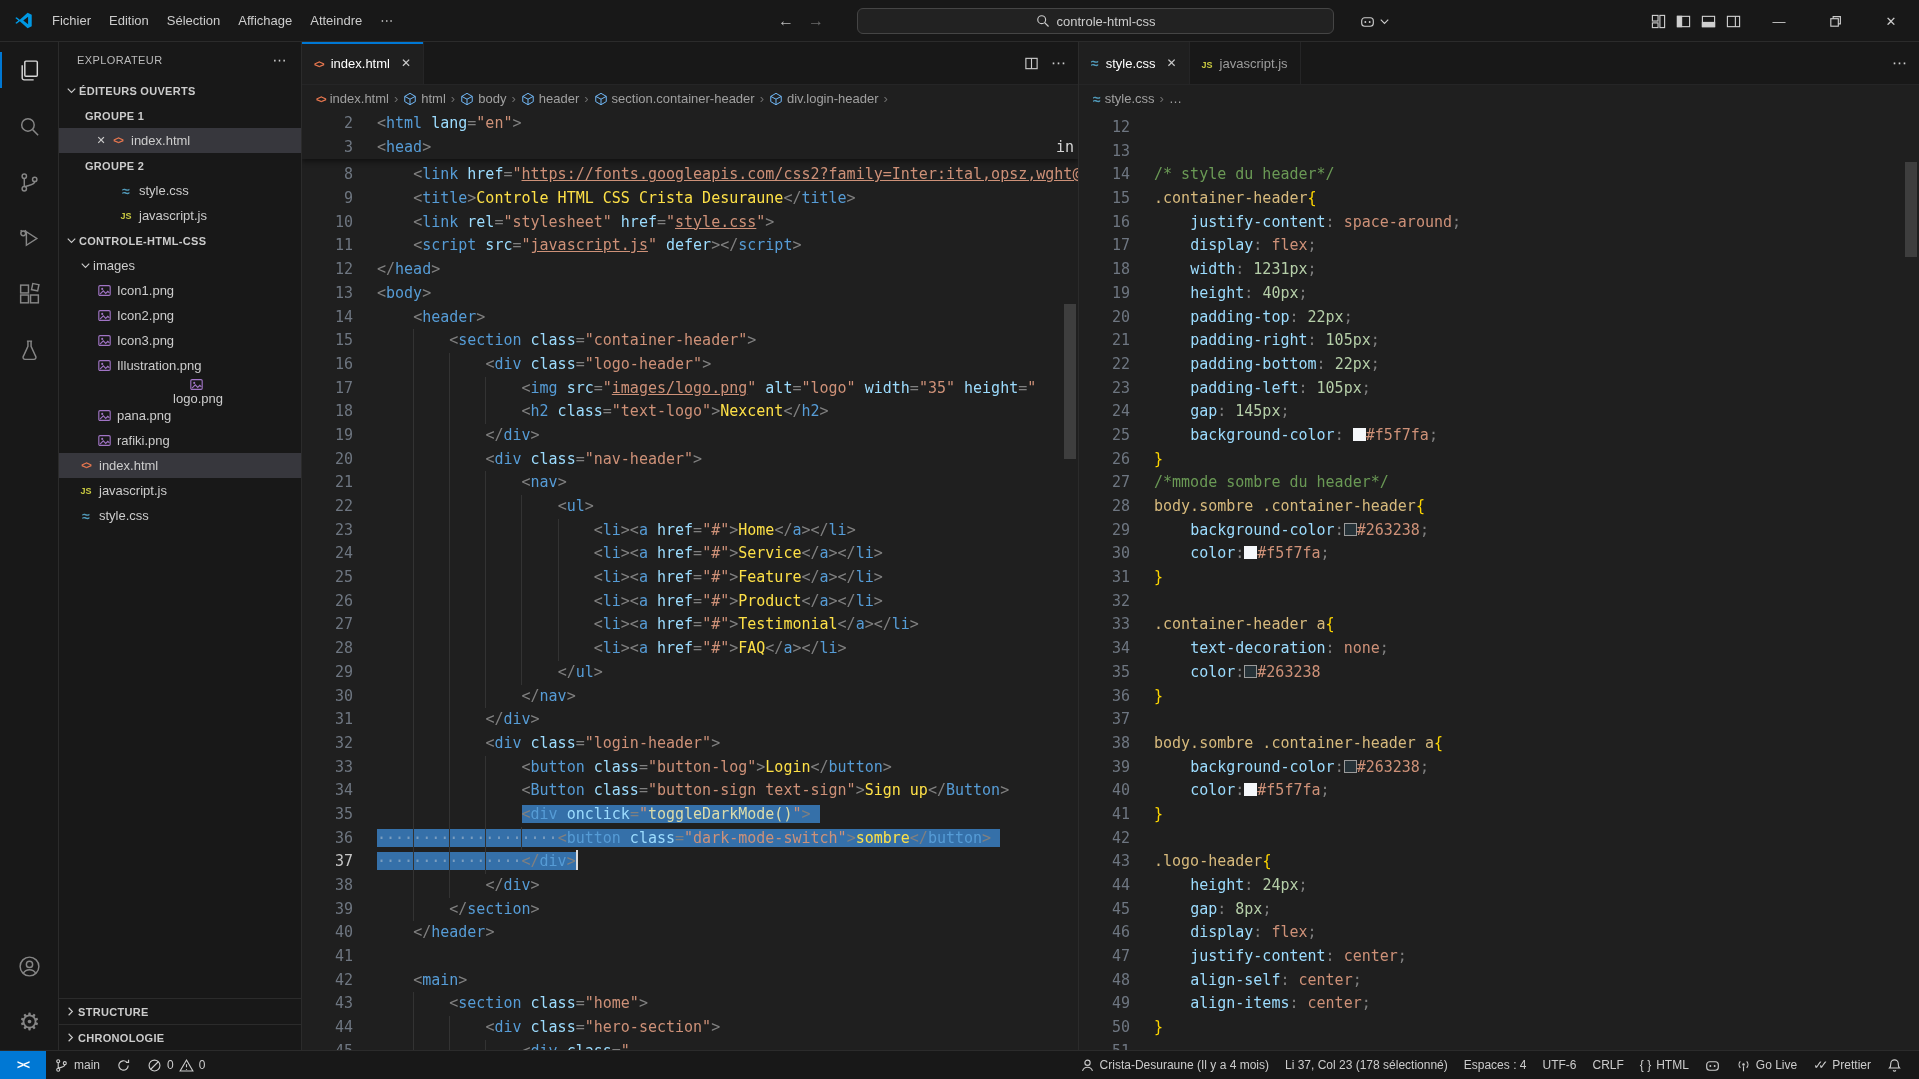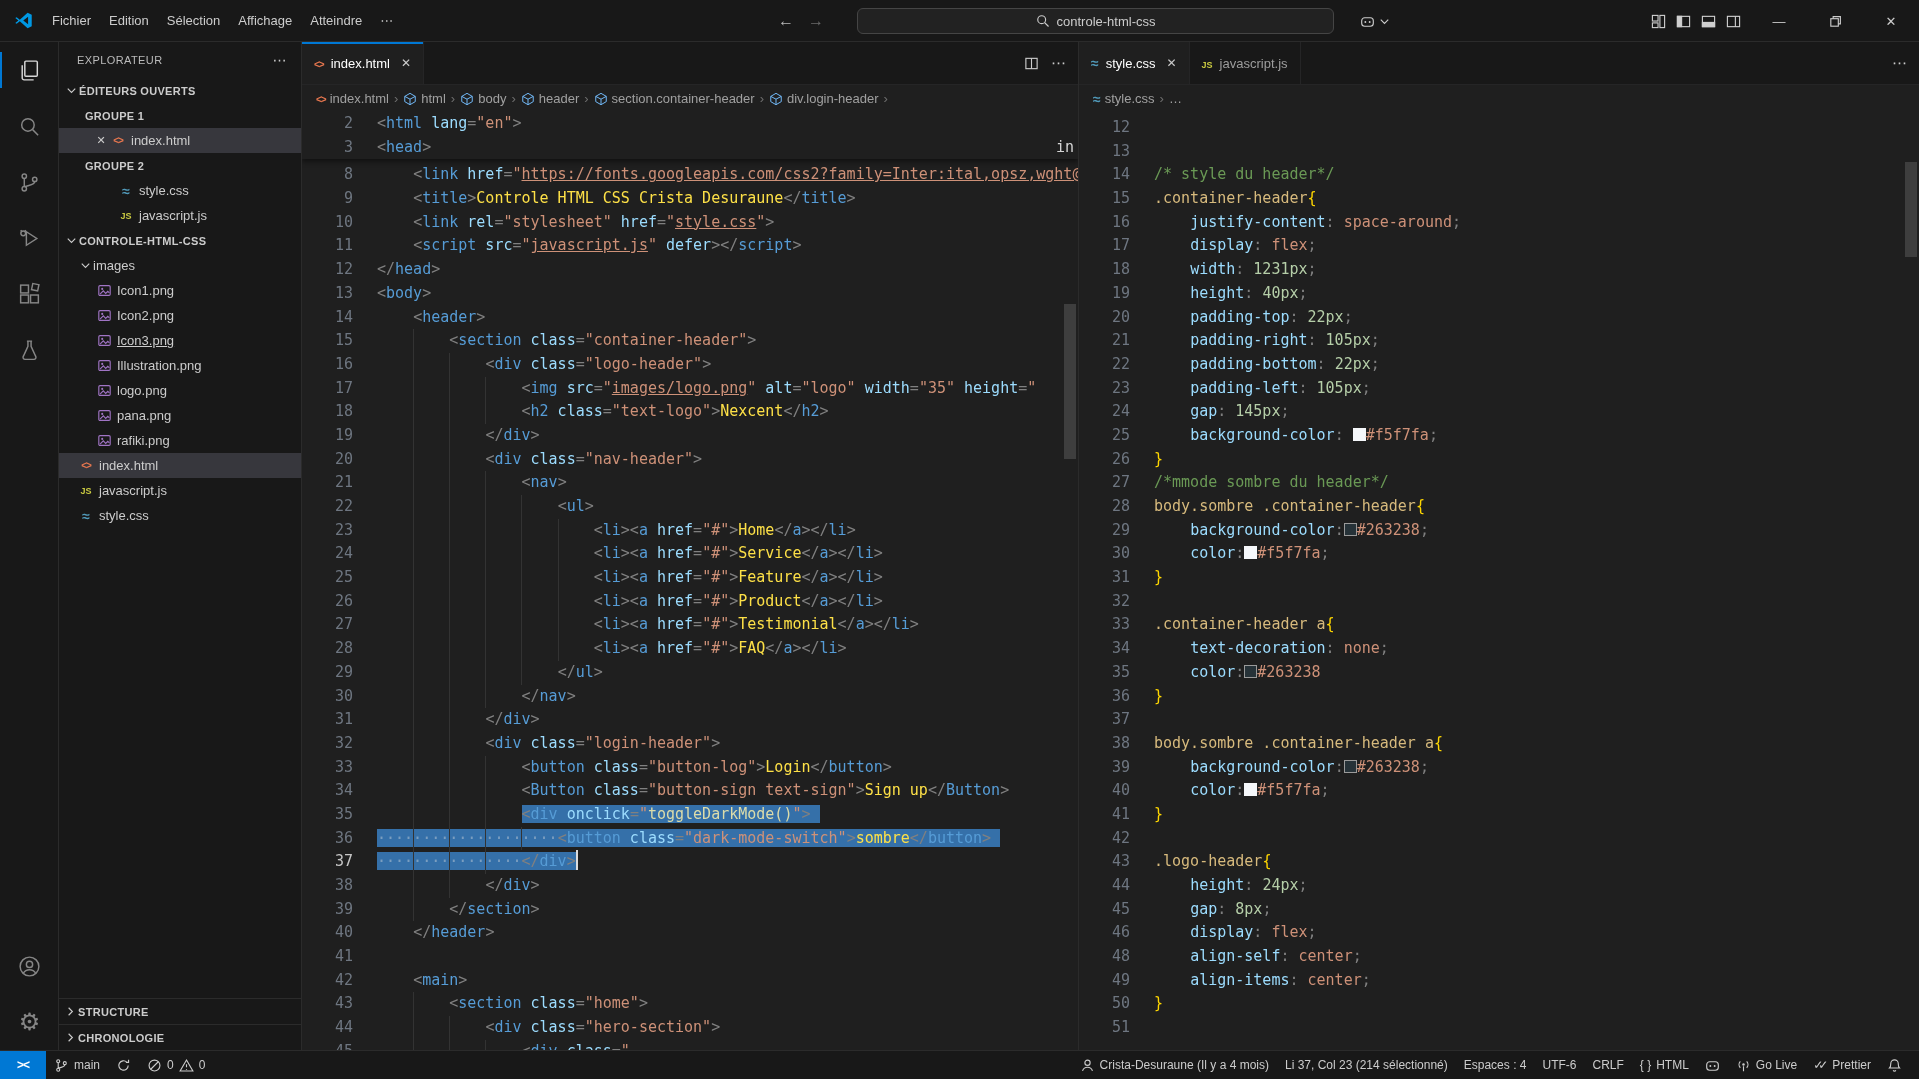--- a/index.html
+++ b/index.html
@@ -325,41 +325,41 @@
         <div class="tree-row" style="padding-left: 36px;">
           <span class="ficon">
             <svg width="13" height="13" viewBox="0 0 16 16">
               <rect x="1" y="2" width="14" height="12" rx="1.5" fill="none" stroke="#a074c4" stroke-width="1.4"></rect>
               <circle cx="5.2" cy="6" r="1.3" fill="#a074c4"></circle>
               <path d="M2.5 12.5l4-4 3 3 2.5-2.5 2 2" fill="none" stroke="#a074c4" stroke-width="1.4"></path>
             </svg>
           </span>
           <span>Icon2.png</span>
         </div>
-        <div class="tree-row" style="padding-left: 36px; text-decoration: underline;">
+        <div class="tree-row" style="padding-left: 36px;">
           <span class="ficon">
             <svg width="13" height="13" viewBox="0 0 16 16">
               <rect x="1" y="2" width="14" height="12" rx="1.5" fill="none" stroke="#a074c4" stroke-width="1.4"></rect>
               <circle cx="5.2" cy="6" r="1.3" fill="#a074c4"></circle>
               <path d="M2.5 12.5l4-4 3 3 2.5-2.5 2 2" fill="none" stroke="#a074c4" stroke-width="1.4"></path>
             </svg>
           </span>
           <span>Icon3.png</span>
         </div>
         <div class="tree-row" style="padding-left: 36px; align-items: center;">
           <span class="ficon">
             <svg width="13" height="13" viewBox="0 0 16 16">
               <rect x="1" y="2" width="14" height="12" rx="1.5" fill="none" stroke="#a074c4" stroke-width="1.4"></rect>
               <circle cx="5.2" cy="6" r="1.3" fill="#a074c4"></circle>
               <path d="M2.5 12.5l4-4 3 3 2.5-2.5 2 2" fill="none" stroke="#a074c4" stroke-width="1.4"></path>
             </svg>
           </span>
           <span>Illustration.png</span>
         </div>
-        <div class="tree-row" style="padding-left: 36px;">
+        <div class="tree-row" style="padding-left: 36px; flex-direction: column;">
           <span class="ficon">
             <svg width="13" height="13" viewBox="0 0 16 16">
               <rect x="1" y="2" width="14" height="12" rx="1.5" fill="none" stroke="#a074c4" stroke-width="1.4"></rect>
               <circle cx="5.2" cy="6" r="1.3" fill="#a074c4"></circle>
               <path d="M2.5 12.5l4-4 3 3 2.5-2.5 2 2" fill="none" stroke="#a074c4" stroke-width="1.4"></path>
             </svg>
           </span>
           <span>logo.png</span>
         </div>
         <div class="tree-row" style="padding-left: 36px;">
@@ -825,20 +825,24 @@
           </div>
           <div class="code-line">
             <span class="ln">45</span>
             <span class="lc"><span class="tk-sp">    </span><span class="tk-prop">gap</span><span class="tk-punc">: </span><span class="tk-num">8px</span><span class="tk-punc">;</span></span>
           </div>
           <div class="code-line">
             <span class="ln">46</span>
             <span class="lc"><span class="tk-sp">    </span><span class="tk-prop">display</span><span class="tk-punc">: </span><span class="tk-val">flex</span><span class="tk-punc">;</span></span>
           </div>
           <div class="code-line">
+            <span class="ln">47</span>
+            <span class="lc"><span class="tk-sp">    </span><span class="tk-prop">justify-content</span><span class="tk-punc">: </span><span class="tk-val">center</span><span class="tk-punc">;</span></span>
+          </div>
+          <div class="code-line">
             <span class="ln">48</span>
             <span class="lc"><span class="tk-sp">    </span><span class="tk-prop">align-self</span><span class="tk-punc">: </span><span class="tk-val">center</span><span class="tk-punc">;</span></span>
           </div>
           <div class="code-line">
             <span class="ln">49</span>
             <span class="lc"><span class="tk-sp">    </span><span class="tk-prop">align-items</span><span class="tk-punc">: </span><span class="tk-val">center</span><span class="tk-punc">;</span></span>
           </div>
           <div class="code-line">
             <span class="ln">50</span>
             <span class="lc"><span class="tk-brace">}</span></span>
@@ -894,21 +898,21 @@
         <div class="status-item">
           <span>
             <svg width="15" height="15" viewBox="0 0 16 16" fill="none" stroke="currentColor" stroke-width="1.2">
               <circle cx="8" cy="5" r="2.8"></circle>
               <path d="M2.7 13.8c1-2.9 3-3.9 5.3-3.9s4.3 1 5.3 3.9"></path>
             </svg>
           </span>
           <span>Crista-Desuraune (Il y a 4 mois)</span>
         </div>
         <div class="status-item">
-          <span>Li 37, Col 23 (214 sélectionné)</span>
+          <span>Li 37, Col 23 (178 sélectionné)</span>
         </div>
         <div class="status-item">
           <span>Espaces : 4</span>
         </div>
         <div class="status-item">
           <span>UTF-6</span>
         </div>
         <div class="status-item">
           <span>CRLF</span>
         </div>

